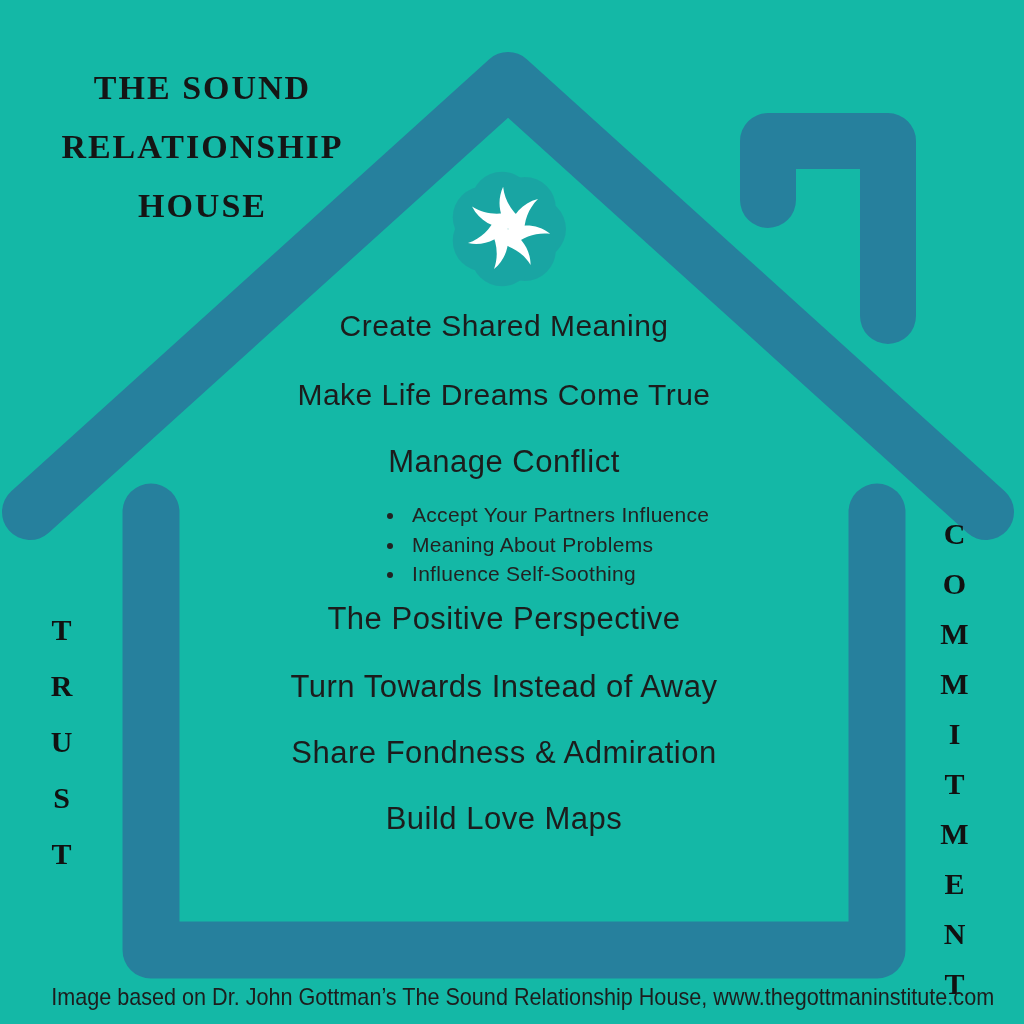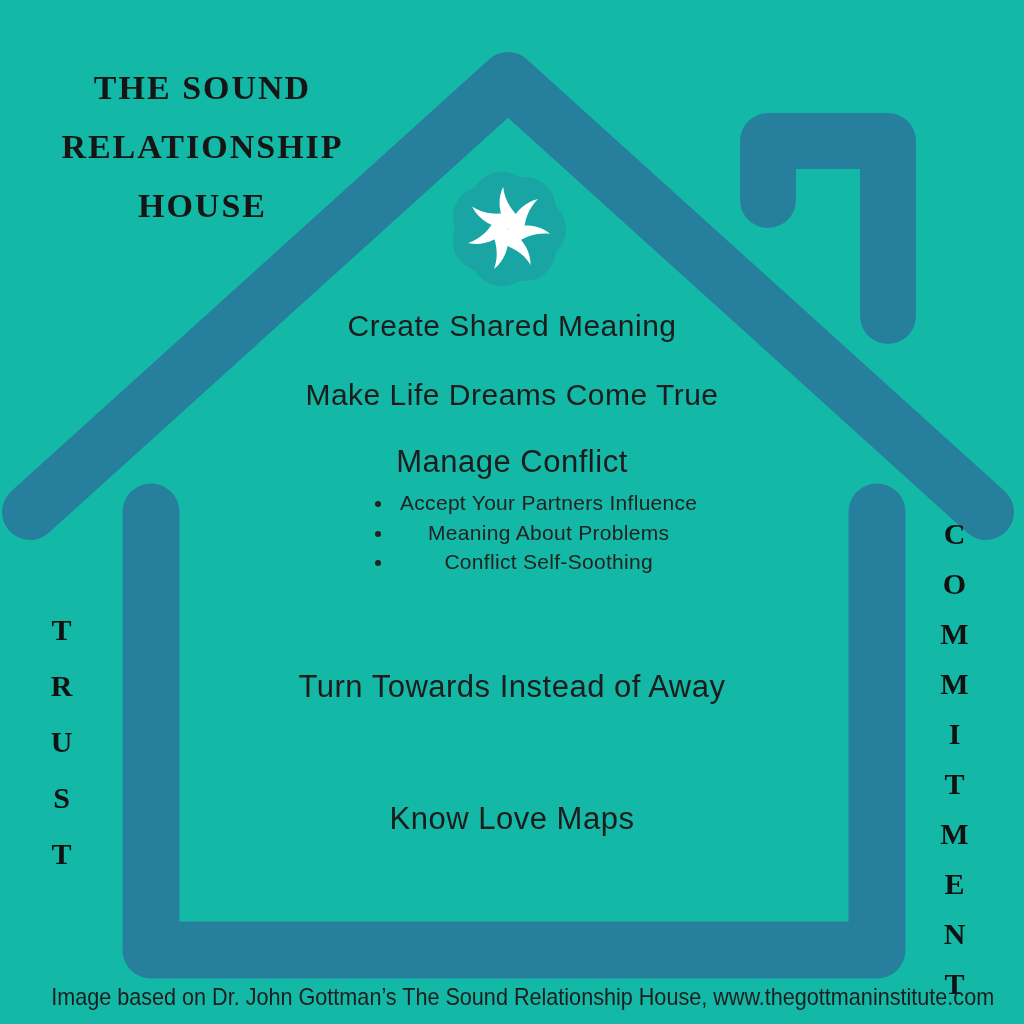--- a/index.html
+++ b/index.html
@@ -25,44 +25,43 @@
     text-align: center;
     font-family: "Liberation Serif", serif;
     font-weight: 700;
     font-size: 34px;
     line-height: 59px;
     letter-spacing: 2px;
     color: #151515;
   }
   .level {
     position: absolute;
-    left: 130px;
+    left: 122px;
     width: 764px;
     text-align: center;
     font-size: 31px;
     letter-spacing: 0.5px;
     color: #1c1c1c;
     white-space: nowrap;
   }
   .lv-create  { top: 309px; font-size: 30px; }
   .lv-dreams  { top: 378px; font-size: 30px; }
   .lv-conflict{ top: 444px; }
   .lv-positive{ top: 601px; }
   .lv-turn    { top: 669px; }
   .lv-share   { top: 735px; }
   .lv-build   { top: 801px; }
   .bullets {
     position: absolute;
-    margin: 0;
+    margin: 12px;
     padding: 0 0 0 22px;
     list-style: disc outside;
     font-size: 21px;
     letter-spacing: 0.3px;
     color: #222222;
-    text-align: center;
   }
   .bullets li { line-height: 29.5px; padding-left: 6px; }
   .bullets-conflict { left: 372px; top: 488px; }
   .bullets-build    { left: 372px; top: 841px; }
   .pillar {
     position: absolute;
     writing-mode: vertical-lr;
     text-orientation: upright;
     font-family: "Liberation Serif", serif;
     font-weight: 600;
@@ -122,25 +121,27 @@
 
   <div class="title">THE SOUND RELATIONSHIP HOUSE</div>
 
   <div class="level lv-create">Create Shared Meaning</div>
   <div class="level lv-dreams">Make Life Dreams Come True</div>
   <div class="level lv-conflict">Manage Conflict</div>
 
   <ul class="bullets bullets-conflict">
     <li>Accept Your Partners Influence</li>
     <li>Meaning About Problems</li>
-    <li>Conflict Self-Soothing</li>
+    <li>Influence Self-Soothing</li>
   </ul>
 
+  <div class="level lv-positive">The Positive Perspective</div>
   <div class="level lv-turn">Turn Towards Instead of Away</div>
-  <div class="level lv-build">Know Love Maps</div>
+  <div class="level lv-share">Share Fondness &amp; Admiration</div>
+  <div class="level lv-build">Build Love Maps</div>
 
 
   <div class="pillar pillar-left">TRUST</div>
   <div class="pillar pillar-right">COMMITMENT</div>
 
   <div class="footer">Image based on Dr. John Gottman’s The Sound Relationship House, www.thegottmaninstitute.com</div>
 
 </div>
 
 </body></html>

